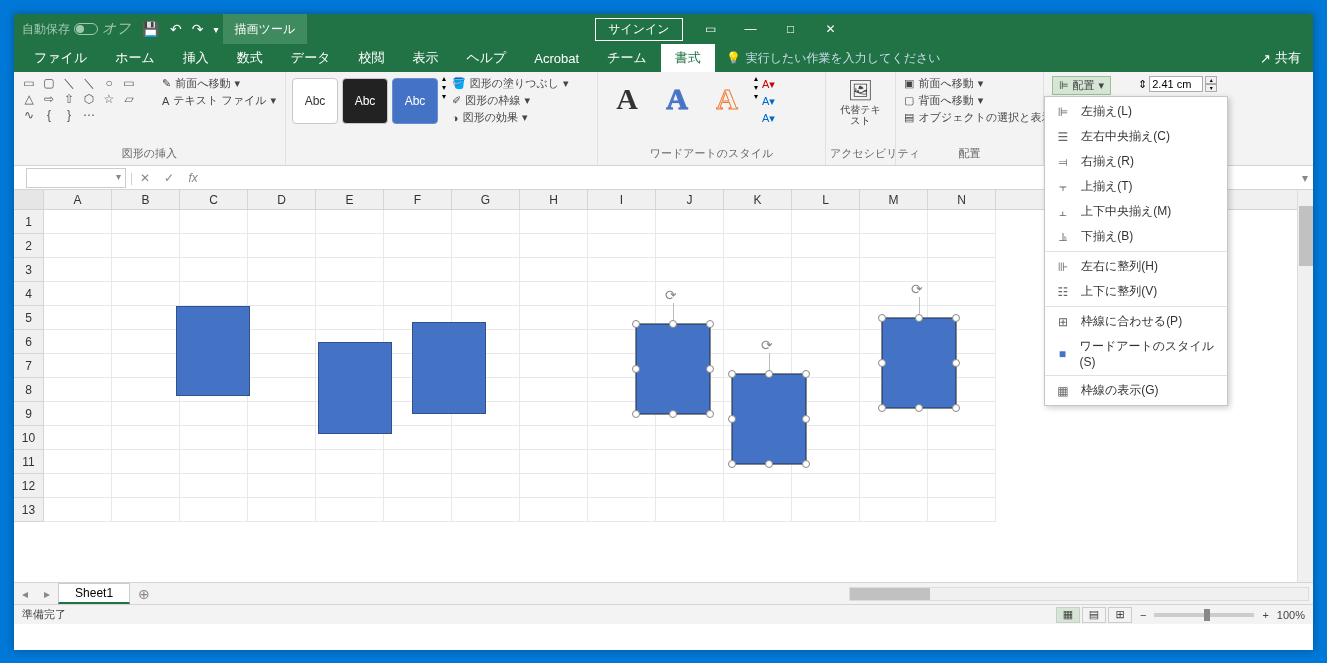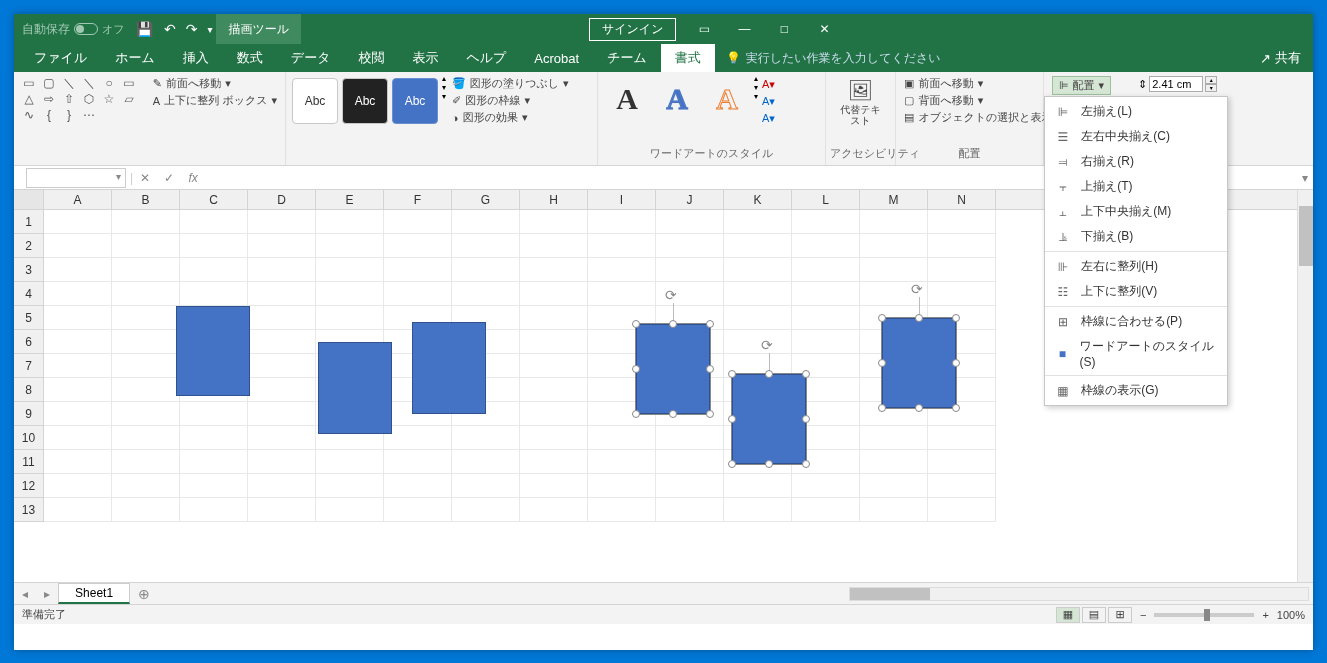--- a/index.html
+++ b/index.html
@@ -106,21 +106,21 @@
 </style>
 </head>
 <body>
 
 <div class="window">
 
   <div class="titlebar">
     <div class="autosave">
       <span>自動保存</span>
       <span class="toggle"></span>
-      <span style="font-size:11px;">オフ</span>
+      <span style="font-size:14px;font-style:italic;">オフ</span>
     </div>
     <div class="qat">
       <span>💾</span>
       <span>↶</span>
       <span>↷</span>
       <span style="font-size:10px;">▾</span>
     </div>
     <div class="ctxtab">描画ツール</div>
     <div style="width:280px;"></div>
     <div class="signin">サインイン</div>
@@ -175,25 +175,26 @@
           <span>⋯</span>
         </div>
         <div class="editshape-col">
           <div class="row">
               <span>✎</span>
               <span>前面へ移動</span>
               <span>▾</span>
             </div>
           <div class="row">
               <span>A</span>
-              <span>上下に整列 ボックス</span>
-              <span>▾</span>
-            </div>
-        </div>
-      </div>
+              <span>テキスト ファイル</span>
+              <span>▾</span>
+            </div>
+        </div>
+      </div>
+      <div class="label">図形の挿入</div>
     </div>
 
     <div class="rgroup" style="width:312px;">
       <div class="body">
         <div class="stylebox w">Abc</div>
         <div class="stylebox b">Abc</div>
         <div class="stylebox bl">Abc</div>
         <div style="display:flex;flex-direction:column;justify-content:center;padding:0 2px;">
             <span style="font-size:8px;">▴</span>
             <span style="font-size:8px;">▾</span>

